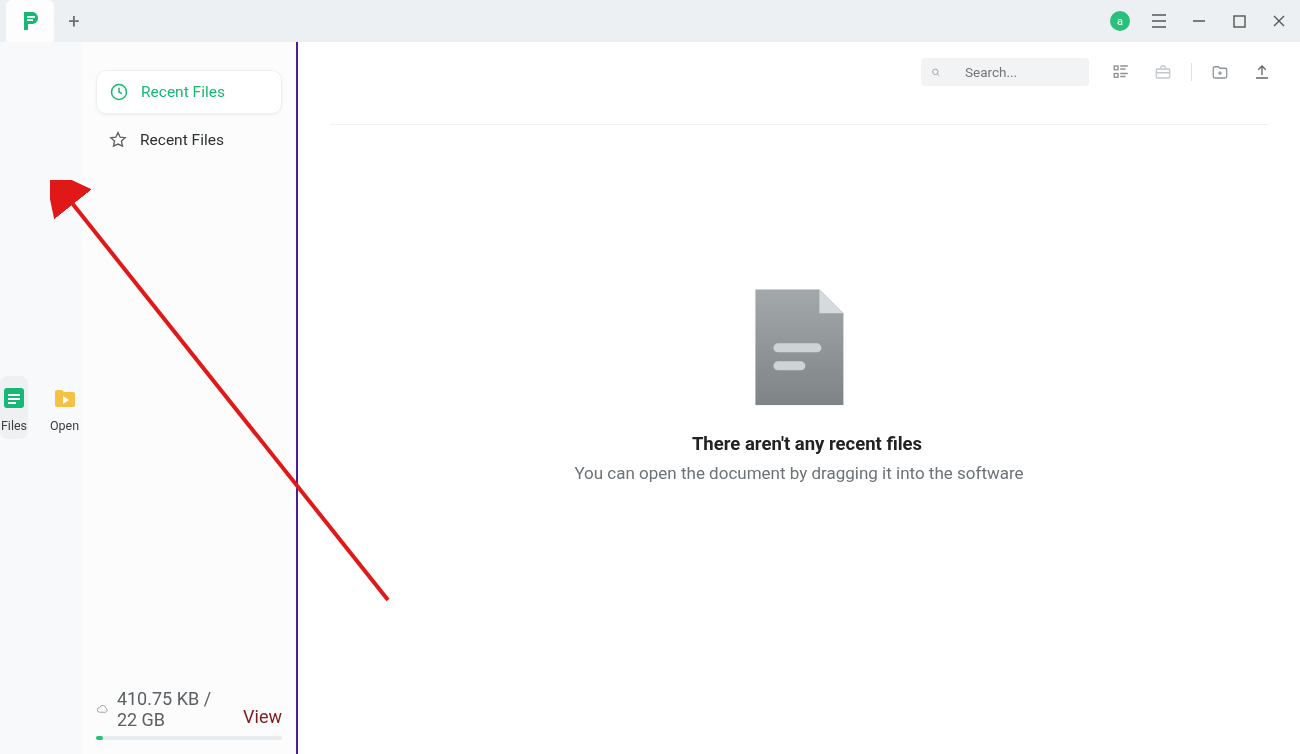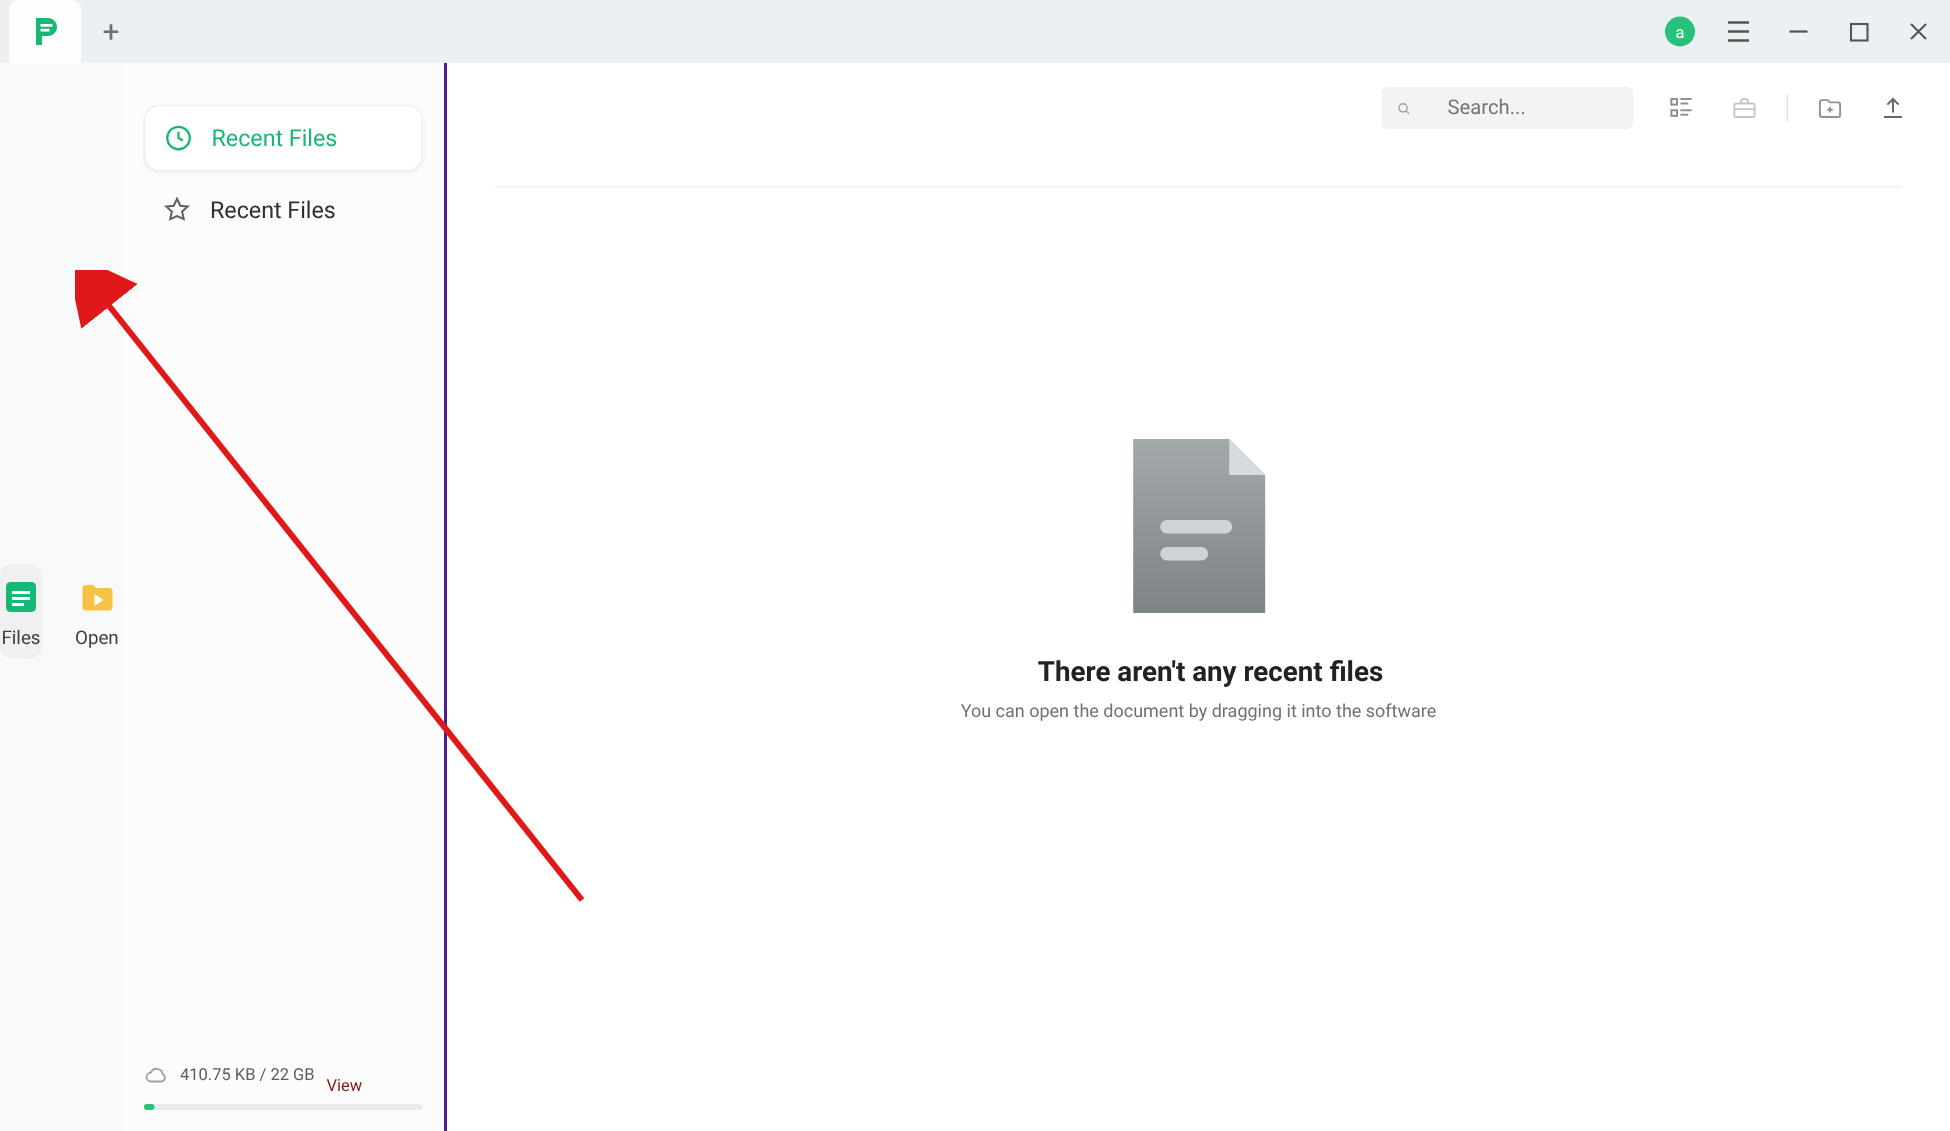--- a/index.html
+++ b/index.html
@@ -24,38 +24,38 @@
   .icon-item.active { background:#eef0f2; }
   .icon-box { width:28px; height:28px; display:flex; align-items:center; justify-content:center; }
   .icon-label { font-size:12.5px; color:#3b3f42; }
 
   
   .list-sidebar { width:216px; background:#fcfcfc; border-right:2px solid #4c1d95; display:flex; flex-direction:column; padding:28px 14px 24px; position:relative; }
   .list-item { display:flex; align-items:center; gap:12px; height:44px; padding:0 12px; border-radius:10px; cursor:pointer; font-size:15.5px; color:#2d3133; margin-bottom:4px; }
   .list-item.active { background:#fff; color:#16b872; box-shadow:0 1px 3px rgba(0,0,0,0.06); border:1px solid #eef1f2; }
   .list-item svg { flex:0 0 auto; }
   .storage { position:absolute; bottom:14px; left:14px; right:14px; }
-  .storage-row { display:flex; align-items:center; gap:8px; font-size:11px; color:#5a5f63; }
+  .storage-row { display:flex; align-items:center; gap:8px; font-size:18px; color:#5a5f63; }
   .storage-row .view { color:#7f1d1d; cursor:pointer;margin-top:14px; }
   .bar { margin-top:6px; height:4px; width:100%; background:#e9ecee; border-radius:2px; position:relative; }
   .bar-fill { position:absolute; left:0; top:0; height:100%; width:4%; background:#28c17b; border-radius:2px; }
 
   
   .content { flex:1; background:#fff; position:relative; }
   .toolbar { position:absolute; top:16px; right:28px; display:flex; align-items:center; gap:22px; }
   .search { width:168px; height:28px; background:#f1f3f4; border-radius:4px; display:flex; align-items:center; padding:0 10px; gap:24px; color:#8a8f93; font-size:13.5px; }
   .search input { border:none; background:transparent; outline:none; font-size:13.5px; color:#555; width:100%; }
   .tool-icon { width:20px; height:20px; color:#8d9296; cursor:pointer; display:flex; align-items:center; justify-content:center; }
   .divider { width:1px; height:18px; background:#dfe2e4; margin:0 -4px; }
   .hr { position:absolute; top:82px; left:32px; right:32px; height:1px; background:#eef0f1; }
 
   
   .empty { position:absolute; top:50%; left:50%; transform:translate(-50%,-56%); display:flex; flex-direction:column; align-items:center; text-align:center; }
   .empty h2 { font-size:18.5px; color:#222; font-weight:700; margin-top:28px;margin-left:16px; }
-  .empty p { font-size:12px; color:#6d7276; margin-top:8px; }
+  .empty p { font-size:17px; color:#6d7276; margin-top:8px; }
 
   
   .annotation { position:absolute; top:180px; left:50px; pointer-events:none; }
 </style>
 </head>
 <body>
 
 <div class="titlebar">
   <div class="app-tab">
     <svg class="app-logo" viewBox="0 0 24 24">

